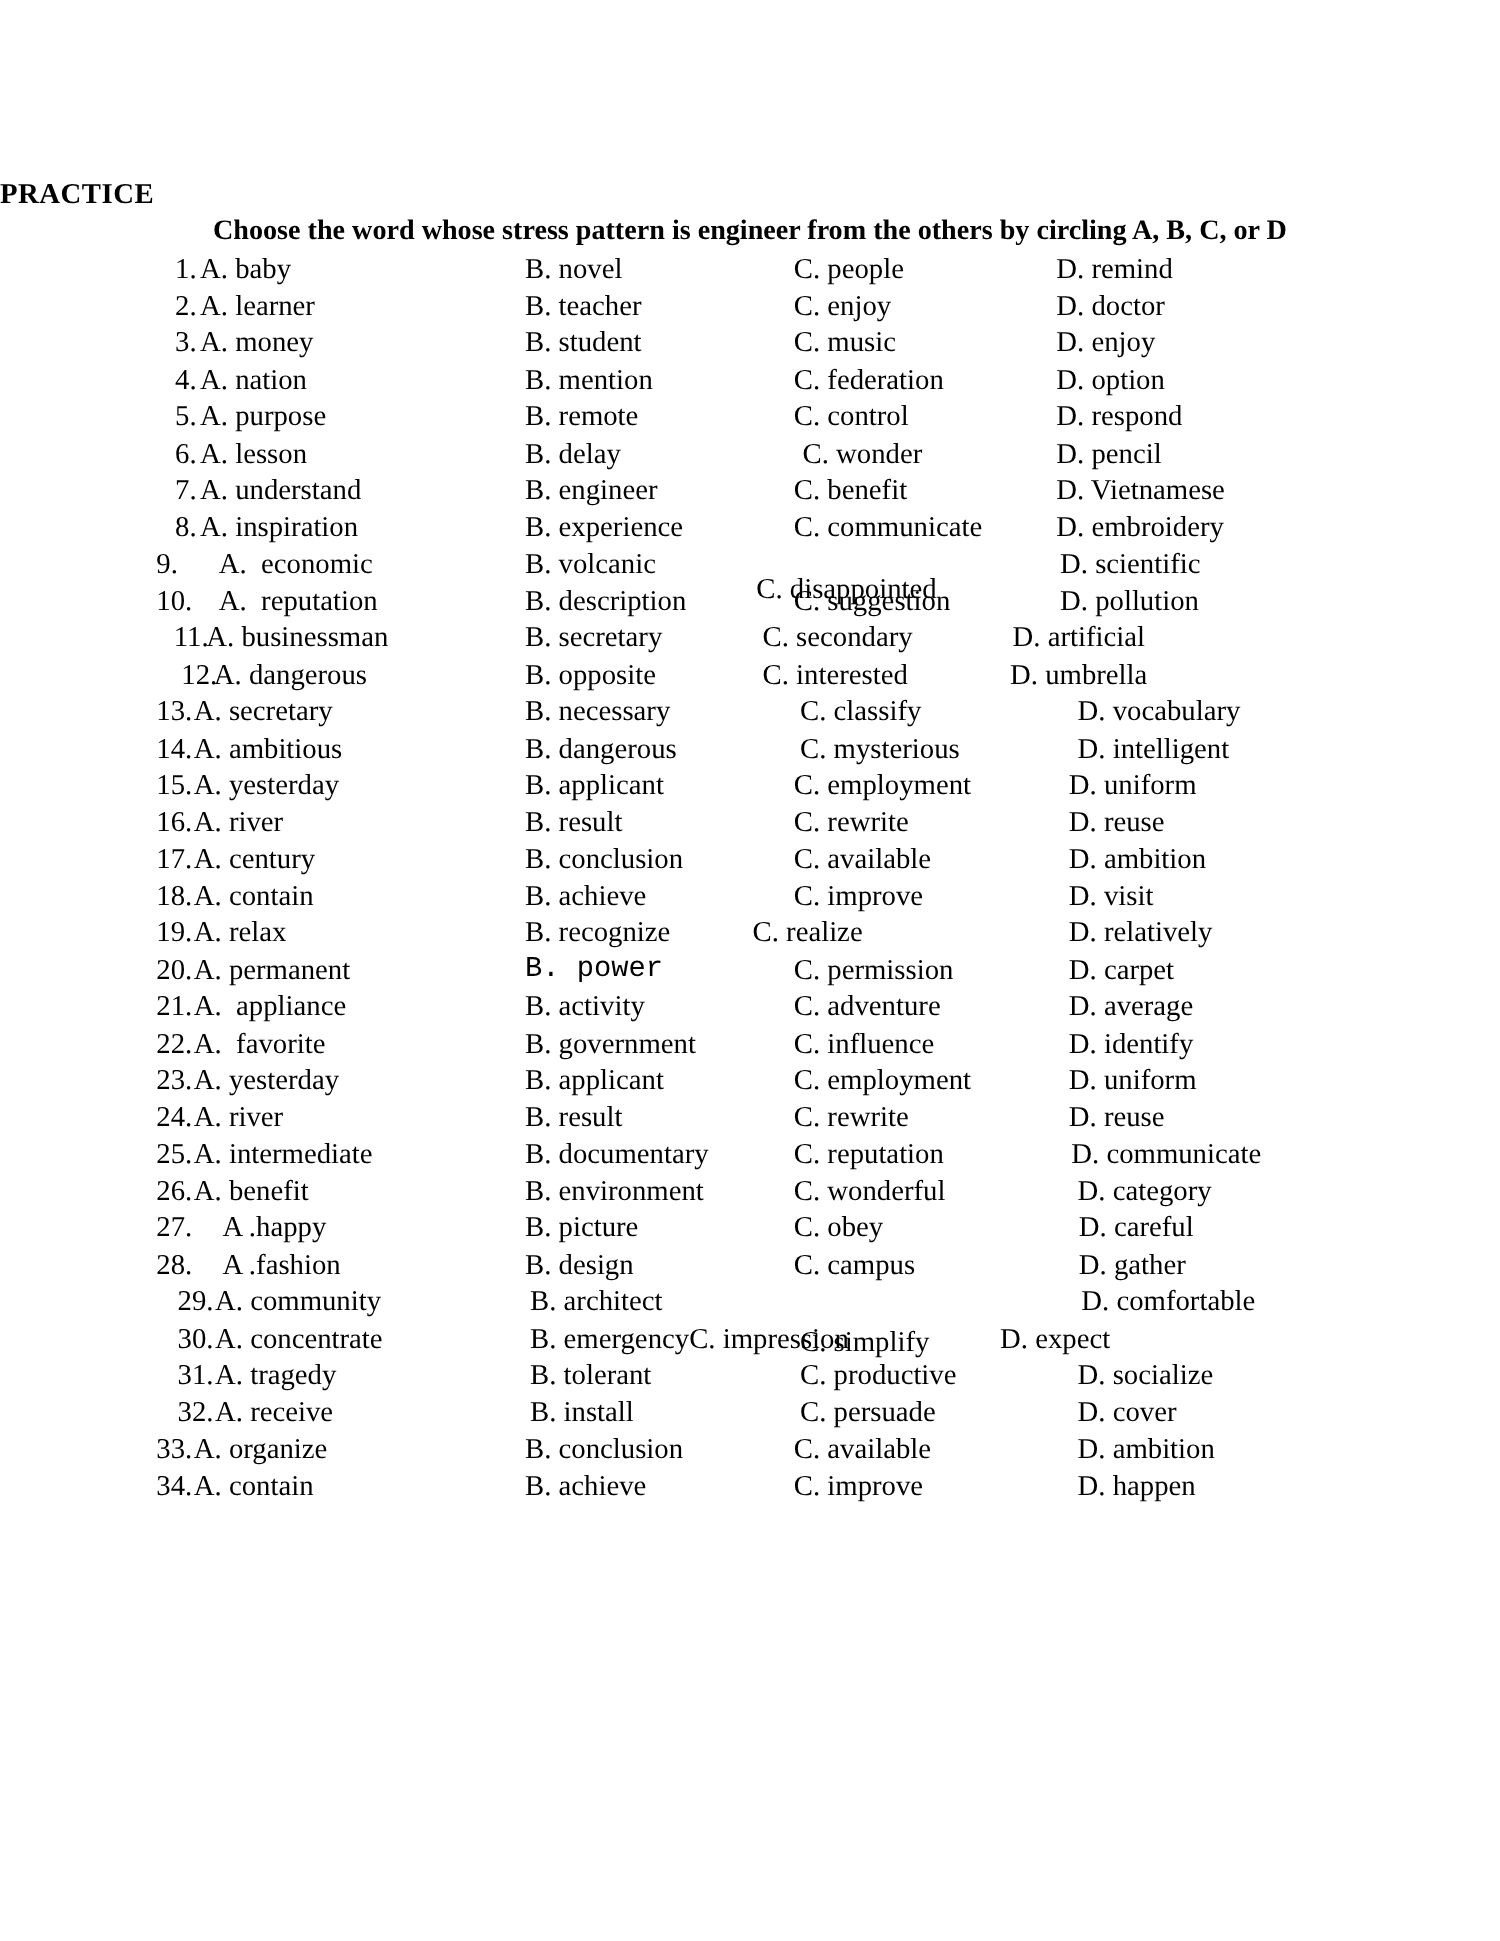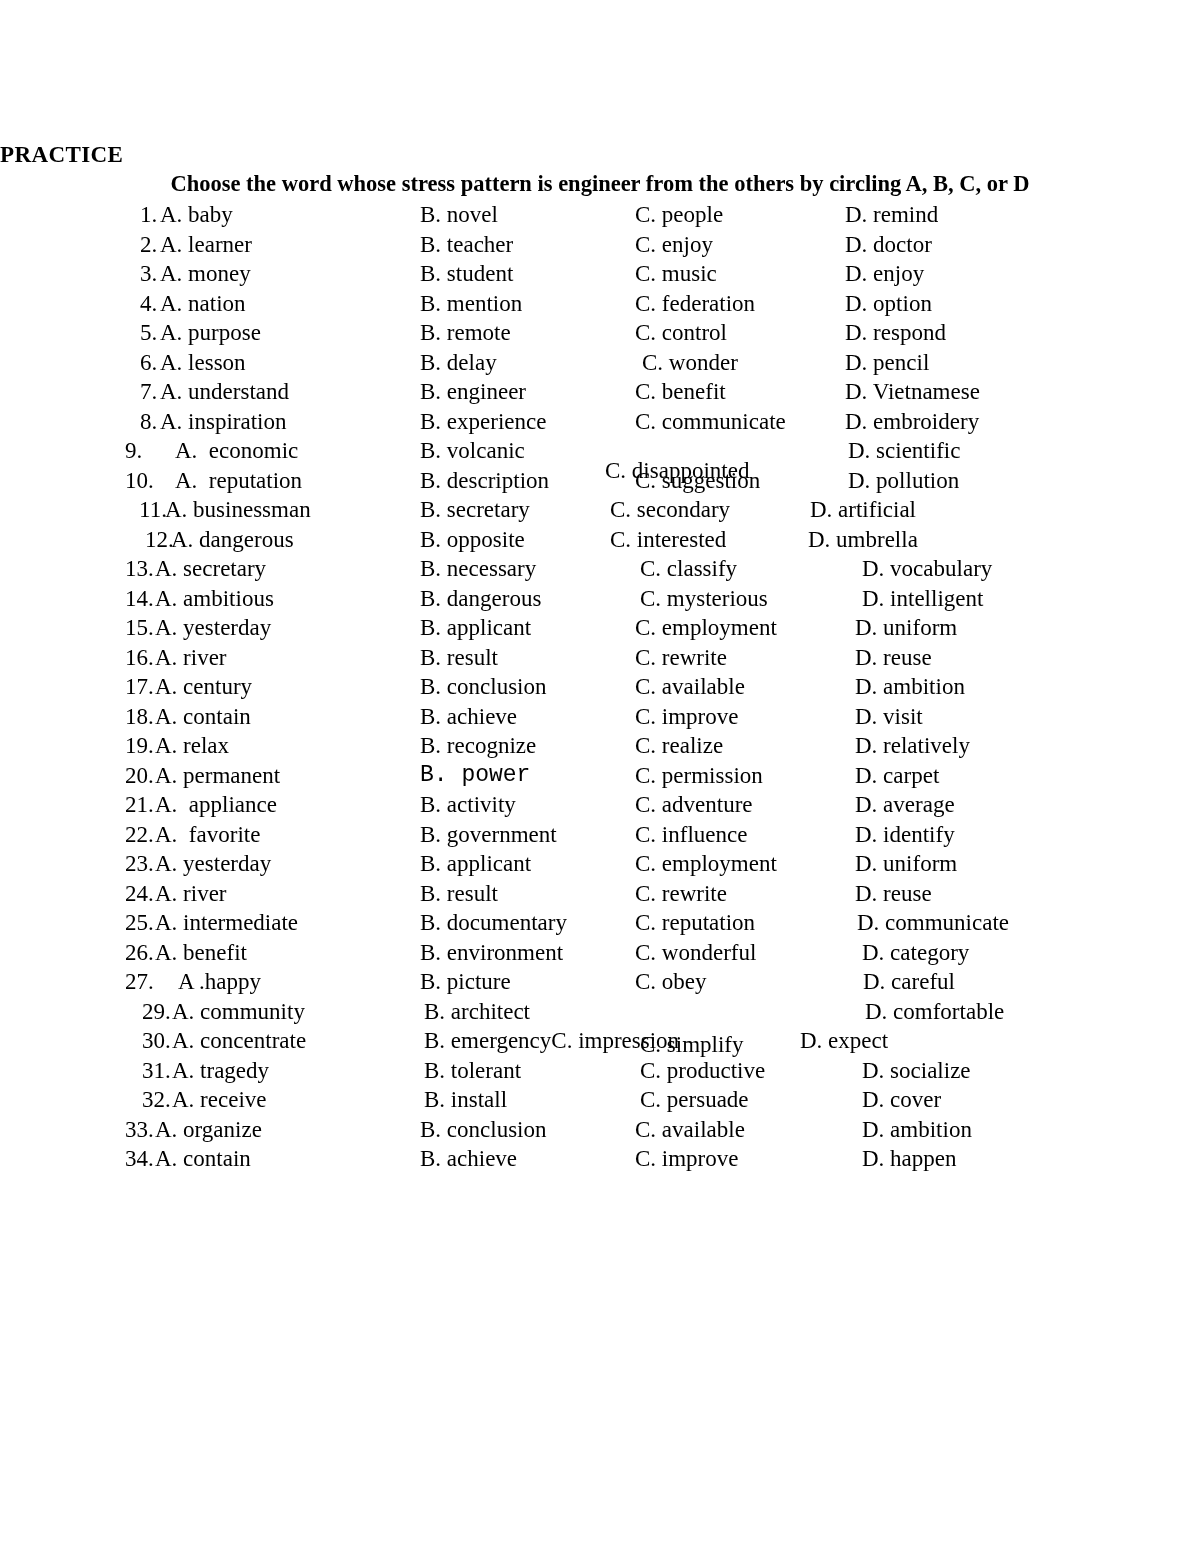--- a/index.html
+++ b/index.html
@@ -80,29 +80,30 @@
       <div class="q-row"><span class="cell num" style="left: 125px;">9.</span><span class="cell" style="left: 175px;">A.  economic</span><span class="cell" style="left: 420px;">B. volcanic</span><span class="cell" style="left: 605px; margin-top: 20px;">C. disappointed</span><span class="cell" style="left: 848px;">D. scientific</span></div>
       <div class="q-row"><span class="cell num" style="left: 125px;">10.</span><span class="cell" style="left: 175px;">A.  reputation</span><span class="cell" style="left: 420px;">B. description</span><span class="cell" style="left: 635px;">C. suggestion</span><span class="cell" style="left: 848px;">D. pollution</span></div>
       <div class="q-row"><span class="cell num" style="left: 139px;">11.</span><span class="cell" style="left: 165px;">A. businessman</span><span class="cell" style="left: 420px;">B. secretary</span><span class="cell" style="left: 610px;">C. secondary</span><span class="cell" style="left: 810px;">D. artificial</span></div>
       <div class="q-row"><span class="cell num" style="left: 145px;">12.</span><span class="cell" style="left: 171px;">A. dangerous</span><span class="cell" style="left: 420px;">B. opposite</span><span class="cell" style="left: 610px;">C. interested</span><span class="cell" style="left: 808px;">D. umbrella</span></div>
       <div class="q-row"><span class="cell num" style="left: 125px;">13.</span><span class="cell" style="left: 155px;">A. secretary</span><span class="cell" style="left: 420px;">B. necessary</span><span class="cell" style="left: 640px;">C. classify</span><span class="cell" style="left: 862px;">D. vocabulary</span></div>
       <div class="q-row"><span class="cell num" style="left: 125px;">14.</span><span class="cell" style="left: 155px;">A. ambitious</span><span class="cell" style="left: 420px;">B. dangerous</span><span class="cell" style="left: 640px;">C. mysterious</span><span class="cell" style="left: 862px;">D. intelligent</span></div>
       <div class="q-row"><span class="cell num" style="left: 125px;">15.</span><span class="cell" style="left: 155px;">A. yesterday</span><span class="cell" style="left: 420px;">B. applicant</span><span class="cell" style="left: 635px;">C. employment</span><span class="cell" style="left: 855px;">D. uniform</span></div>
       <div class="q-row"><span class="cell num" style="left: 125px;">16.</span><span class="cell" style="left: 155px;">A. river</span><span class="cell" style="left: 420px;">B. result</span><span class="cell" style="left: 635px;">C. rewrite</span><span class="cell" style="left: 855px;">D. reuse</span></div>
       <div class="q-row"><span class="cell num" style="left: 125px;">17.</span><span class="cell" style="left: 155px;">A. century</span><span class="cell" style="left: 420px;">B. conclusion</span><span class="cell" style="left: 635px;">C. available</span><span class="cell" style="left: 855px;">D. ambition</span></div>
       <div class="q-row"><span class="cell num" style="left: 125px;">18.</span><span class="cell" style="left: 155px;">A. contain</span><span class="cell" style="left: 420px;">B. achieve</span><span class="cell" style="left: 635px;">C. improve</span><span class="cell" style="left: 855px;">D. visit</span></div>
-      <div class="q-row"><span class="cell num" style="left: 125px;">19.</span><span class="cell" style="left: 155px;">A. relax</span><span class="cell" style="left: 420px;">B. recognize</span><span class="cell" style="left: 635px;">C. realize</span><span class="cell" style="left: 855px;">D. relatively</span></div>
+      <div class="q-row"><span class="cell num" style="left: 125px;">19.</span><span class="cell" style="left: 155px;">A. relax</span><span class="cell" style="left: 420px;">B. recognize</span><span class="cell" style="left: 602px;">C. realize</span><span class="cell" style="left: 855px;">D. relatively</span></div>
       <div class="q-row"><span class="cell num" style="left: 125px;">20.</span><span class="cell" style="left: 155px;">A. permanent</span><span class="cell" style="left: 420px; font-family: Liberation Mono, monospace;">B. power</span><span class="cell" style="left: 635px;">C. permission</span><span class="cell" style="left: 855px;">D. carpet</span></div>
       <div class="q-row"><span class="cell num" style="left: 125px;">21.</span><span class="cell" style="left: 155px;">A.  appliance</span><span class="cell" style="left: 420px;">B. activity</span><span class="cell" style="left: 635px;">C. adventure</span><span class="cell" style="left: 855px;">D. average</span></div>
       <div class="q-row"><span class="cell num" style="left: 125px;">22.</span><span class="cell" style="left: 155px;">A.  favorite</span><span class="cell" style="left: 420px;">B. government</span><span class="cell" style="left: 635px;">C. influence</span><span class="cell" style="left: 855px;">D. identify</span></div>
       <div class="q-row"><span class="cell num" style="left: 125px;">23.</span><span class="cell" style="left: 155px;">A. yesterday</span><span class="cell" style="left: 420px;">B. applicant</span><span class="cell" style="left: 635px;">C. employment</span><span class="cell" style="left: 855px;">D. uniform</span></div>
       <div class="q-row"><span class="cell num" style="left: 125px;">24.</span><span class="cell" style="left: 155px;">A. river</span><span class="cell" style="left: 420px;">B. result</span><span class="cell" style="left: 635px;">C. rewrite</span><span class="cell" style="left: 855px;">D. reuse</span></div>
       <div class="q-row"><span class="cell num" style="left: 125px;">25.</span><span class="cell" style="left: 155px;">A. intermediate</span><span class="cell" style="left: 420px;">B. documentary</span><span class="cell" style="left: 635px;">C. reputation</span><span class="cell" style="left: 857px;">D. communicate</span></div>
       <div class="q-row"><span class="cell num" style="left: 125px;">26.</span><span class="cell" style="left: 155px;">A. benefit</span><span class="cell" style="left: 420px;">B. environment</span><span class="cell" style="left: 635px;">C. wonderful</span><span class="cell" style="left: 862px;">D. category</span></div>
       <div class="q-row"><span class="cell num" style="left: 125px;">27.</span><span class="cell" style="left: 178px;">A .happy</span><span class="cell" style="left: 420px;">B. picture</span><span class="cell" style="left: 635px;">C. obey</span><span class="cell" style="left: 863px;">D. careful</span></div>
+      <div class="q-row"><span class="cell num" style="left: 125px;">28.</span><span class="cell" style="left: 178px;">A .fashion</span><span class="cell" style="left: 420px;">B. design</span><span class="cell" style="left: 635px;">C. campus</span><span class="cell" style="left: 863px;">D. gather</span></div>
       <div class="q-row"><span class="cell num" style="left: 142px;">29.</span><span class="cell" style="left: 172px;">A. community</span><span class="cell" style="left: 424px;">B. architect</span><span class="cell" style="left: 640px; margin-top: 33px;">C. simplify</span><span class="cell" style="left: 865px;">D. comfortable</span></div>
       <div class="q-row"><span class="cell num" style="left: 142px;">30.</span><span class="cell" style="left: 172px;">A. concentrate</span><span class="cell" style="left: 424px;">B. emergencyC. impression</span><span class="cell" style="left: 800px;">D. expect</span></div>
       <div class="q-row"><span class="cell num" style="left: 142px;">31.</span><span class="cell" style="left: 172px;">A. tragedy</span><span class="cell" style="left: 424px;">B. tolerant</span><span class="cell" style="left: 640px;">C. productive</span><span class="cell" style="left: 862px;">D. socialize</span></div>
       <div class="q-row"><span class="cell num" style="left: 142px;">32.</span><span class="cell" style="left: 172px;">A. receive</span><span class="cell" style="left: 424px;">B. install</span><span class="cell" style="left: 640px;">C. persuade</span><span class="cell" style="left: 862px;">D. cover</span></div>
       <div class="q-row"><span class="cell num" style="left: 125px;">33.</span><span class="cell" style="left: 155px;">A. organize</span><span class="cell" style="left: 420px;">B. conclusion</span><span class="cell" style="left: 635px;">C. available</span><span class="cell" style="left: 862px;">D. ambition</span></div>
       <div class="q-row"><span class="cell num" style="left: 125px;">34.</span><span class="cell" style="left: 155px;">A. contain</span><span class="cell" style="left: 420px;">B. achieve</span><span class="cell" style="left: 635px;">C. improve</span><span class="cell" style="left: 862px;">D. happen</span></div>
     </div>
 
 </div>
 

